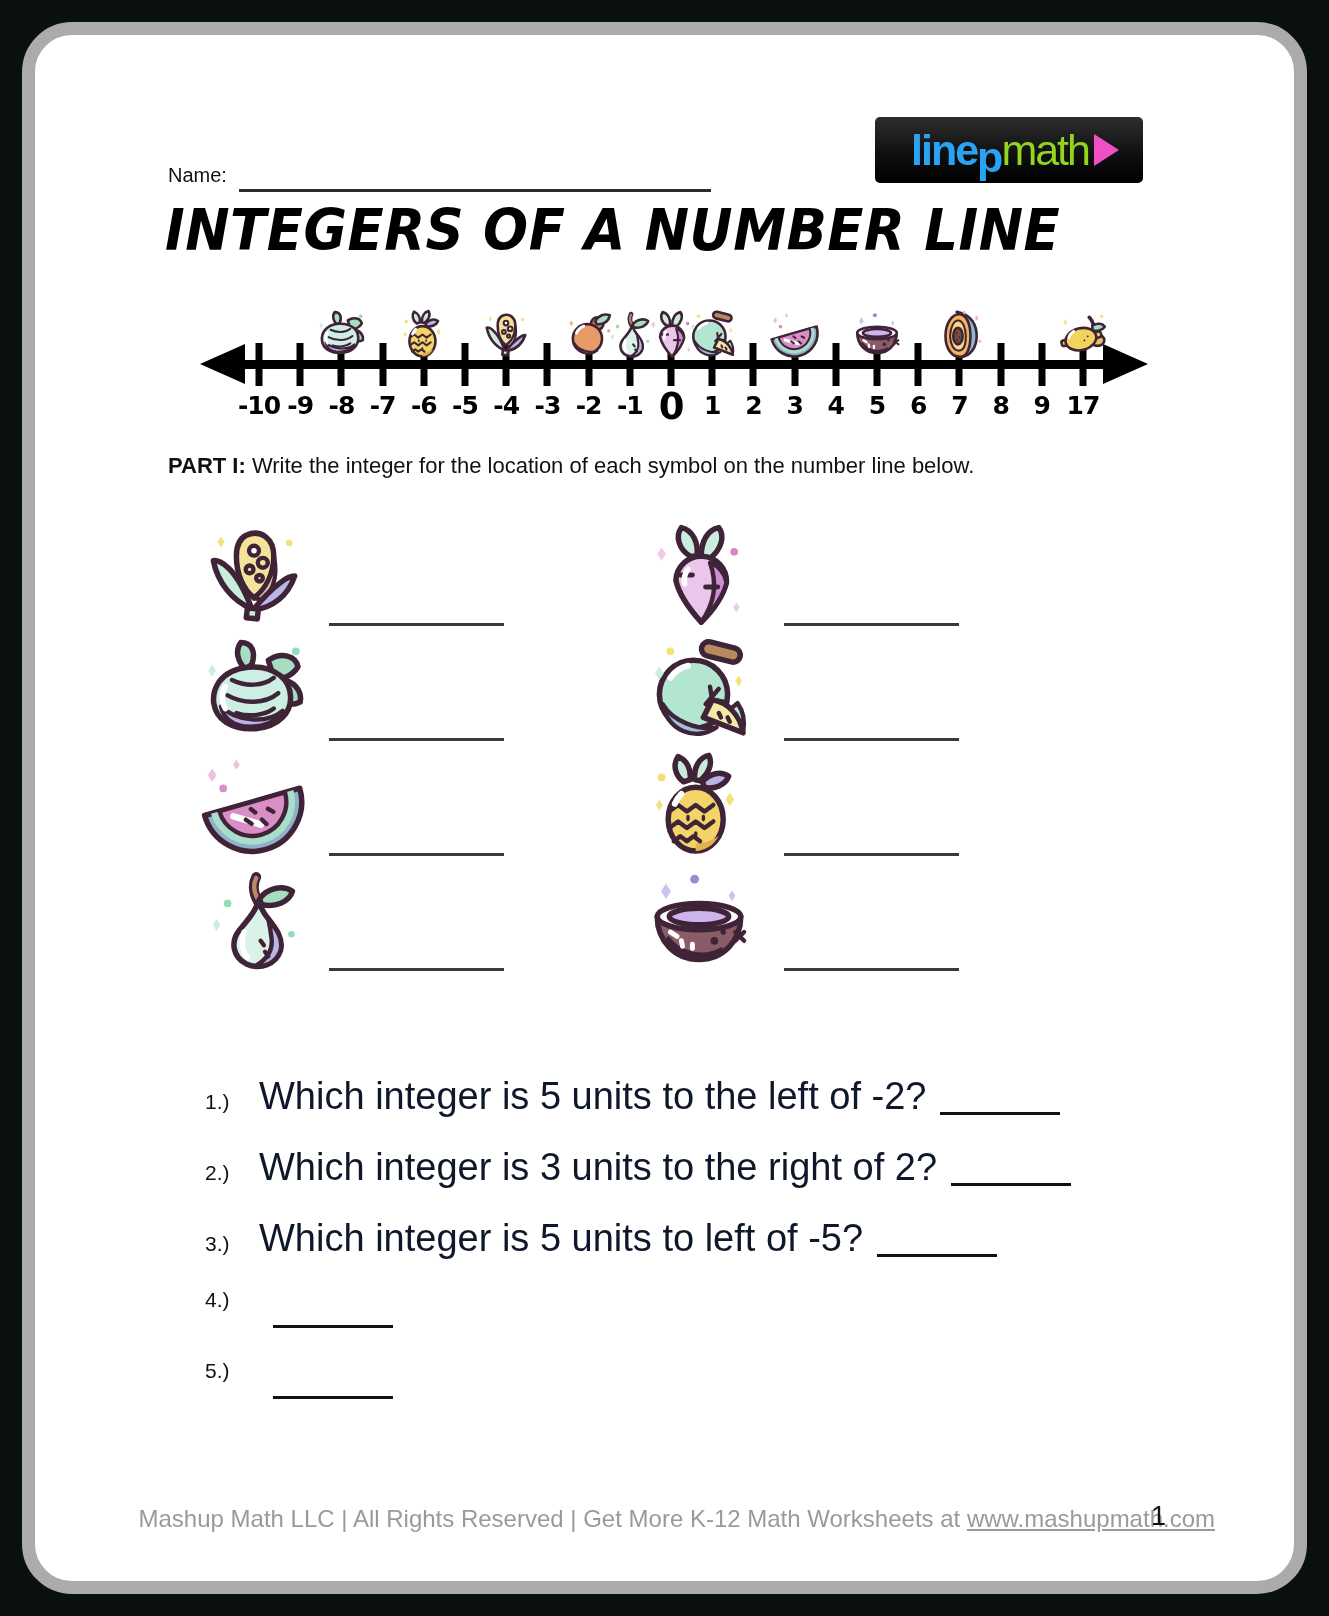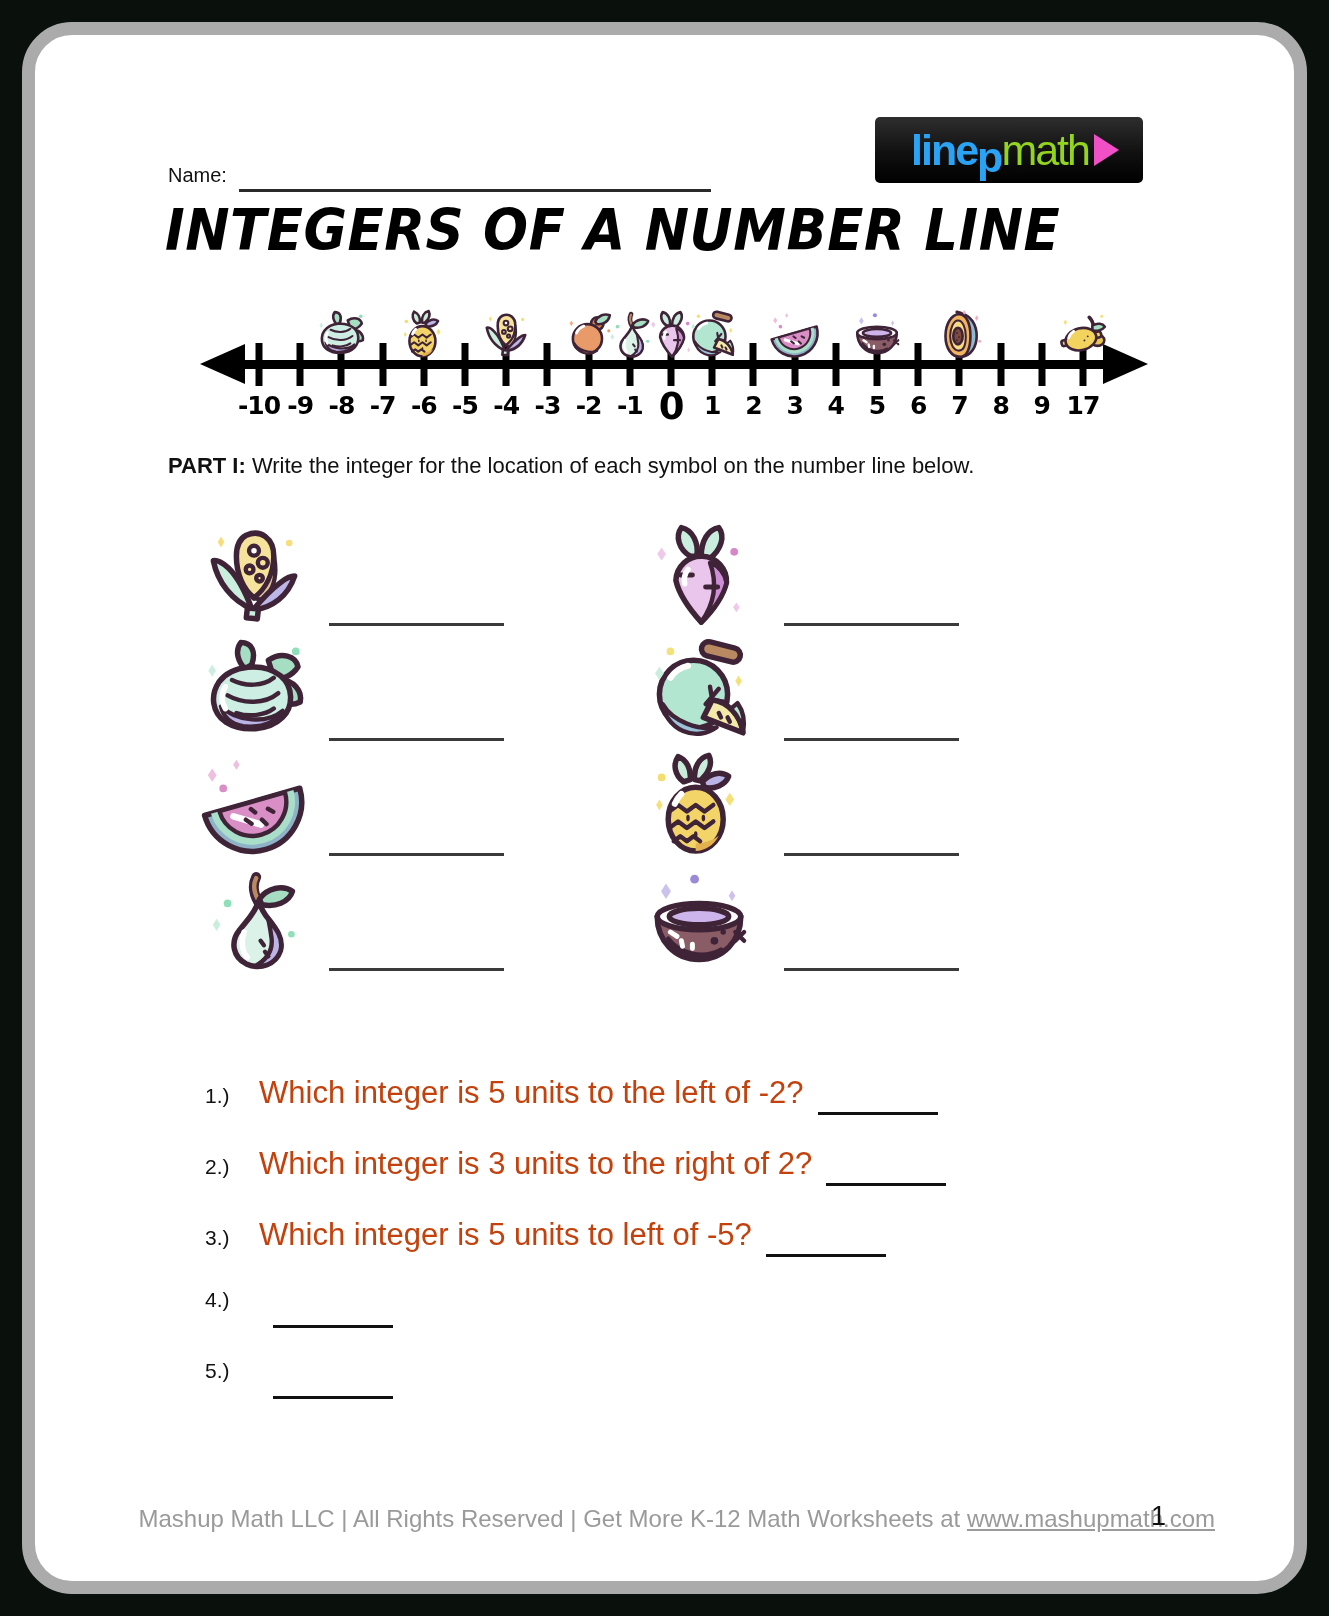--- a/index.html
+++ b/index.html
@@ -44,21 +44,21 @@
   .p1icon{width:138px;height:113px;display:flex;align-items:center;justify-content:center;flex:none;}
   .p1icon svg{width:110px;height:110px;}
   .p1line{width:175px;border-bottom:3px solid #3a3a3a;margin-left:6px;margin-bottom:6px;height:0;}
   .c2 .p1line{margin-left:16px;}
 
   
   .p2head{position:absolute;left:133px;top:985px;font-size:22px;font-weight:bold;color:#111;}
   .questions{position:absolute;left:170px;top:1040px;display:flex;flex-direction:column;gap:28px;}
   .q-row{display:flex;align-items:baseline;height:43px;}
   .q-num{font-size:21px;color:#111;width:54px;flex:none;}
-  .q-text{font-size:31px;color:#c2410c;white-space:nowrap;}
+  .q-text{font-size:38px;color:#0f172a;white-space:nowrap;}
   .q-blank{width:120px;border-bottom:3px solid #111;margin-left:14px;align-self:flex-end;margin-bottom:3px;height:0;}
 
   
   .footer{position:absolute;left:0;top:1470px;width:1180px;text-align:right;font-size:24px;color:#9a9a9a;}
   .footer a{color:#9a9a9a;text-decoration:underline;}
   .pagenum{position:absolute;right:128px;top:1466px;font-size:27px;color:#111;}
 </style>
 </head>
 <body>
 

